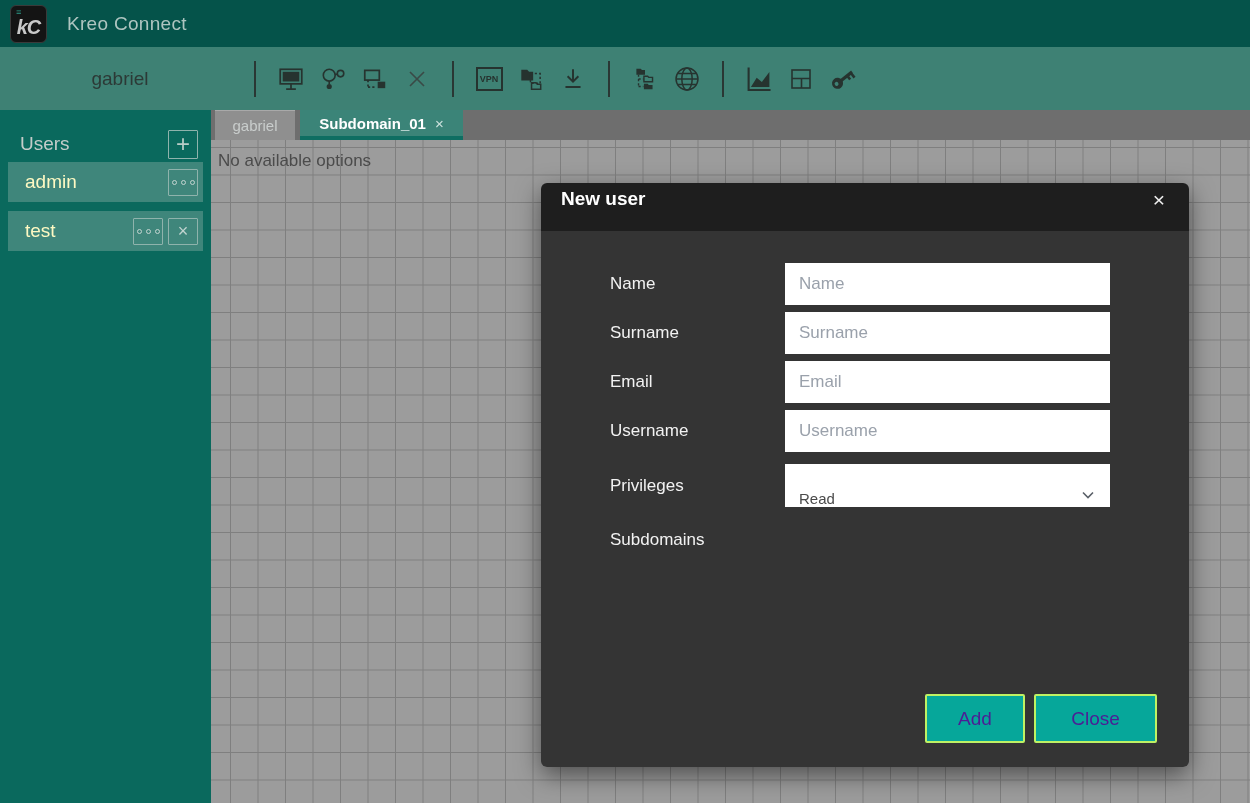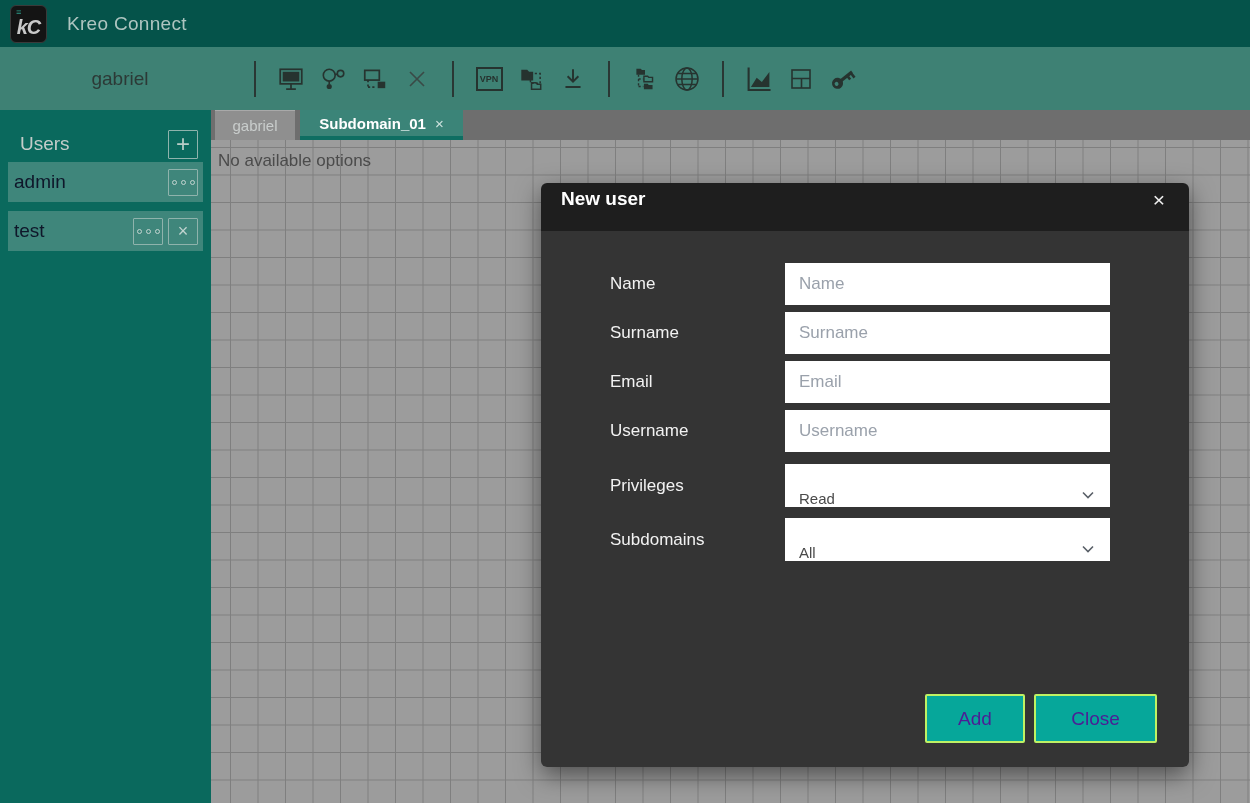--- a/index.html
+++ b/index.html
@@ -36,21 +36,21 @@
     background:#0a695d; }
   .sidebar-header { height:52px; display:flex; align-items:center;
     justify-content:space-between; padding:16px 13px 0 20px; }
   .sidebar-title { color:#c3ccc9; font-size:19px; }
   .sq-btn { border:1px solid #8fb3ac; color:#b9cdc8; display:flex;
     align-items:center; justify-content:center; cursor:pointer;
     background:transparent; border-radius:1px; }
   .add-btn { width:30px; height:29px; font-size:24px; font-weight:300; line-height:1; }
   .sidebar-item { height:40px; margin:0 8px 9px 8px; background:#3f867b;
     display:flex; align-items:center; cursor:pointer; }
-  .sidebar-item .item-label { flex:1; padding-left:6px; font-size:19px; color:#0f172a; }
+  .sidebar-item .item-label { flex:1; padding-left:17px; font-size:19px; color:#fef9c3; }
   .item-btn { width:30px; height:27px; margin-right:5px; }
   .dots { display:flex; gap:4px; }
   .dots i { width:5px; height:5px; border:1px solid #c2d4d0; border-radius:50%;
     display:block; }
   .x-glyph { font-size:18px; font-weight:300; color:#c2d4d0; line-height:1; }
 
   
   .tabbar { position:absolute; top:110px; left:211px; width:1039px; height:30px;
     background:#6e6e6e; display:flex; align-items:flex-end; padding-left:4px; }
   .tab { height:30px; display:flex; align-items:center; justify-content:center;
@@ -308,26 +308,20 @@
       <div class="select-box">
         <span class="select-value">Read</span>
         <span><svg width="16" height="16" viewBox="0 0 16 16" fill="none" stroke="#5a6068" stroke-width="1.6">
           <path d="M3 5.5l5 5 5-5"></path>
         </svg></span>
       </div>
     </div>
 
     <div class="form-row select-row second-select">
       <span class="f-label">Subdomains</span>
-      <div class="select-box">
-        <span class="select-value">All</span>
-        <span><svg width="16" height="16" viewBox="0 0 16 16" fill="none" stroke="#5a6068" stroke-width="1.6">
-          <path d="M3 5.5l5 5 5-5"></path>
-        </svg></span>
-      </div>
     </div>
 
     <div class="dialog-footer">
       <button class="dlg-btn add">Add</button>
       <button class="dlg-btn close">Close</button>
     </div>
 
   </div>
 </div>
 

